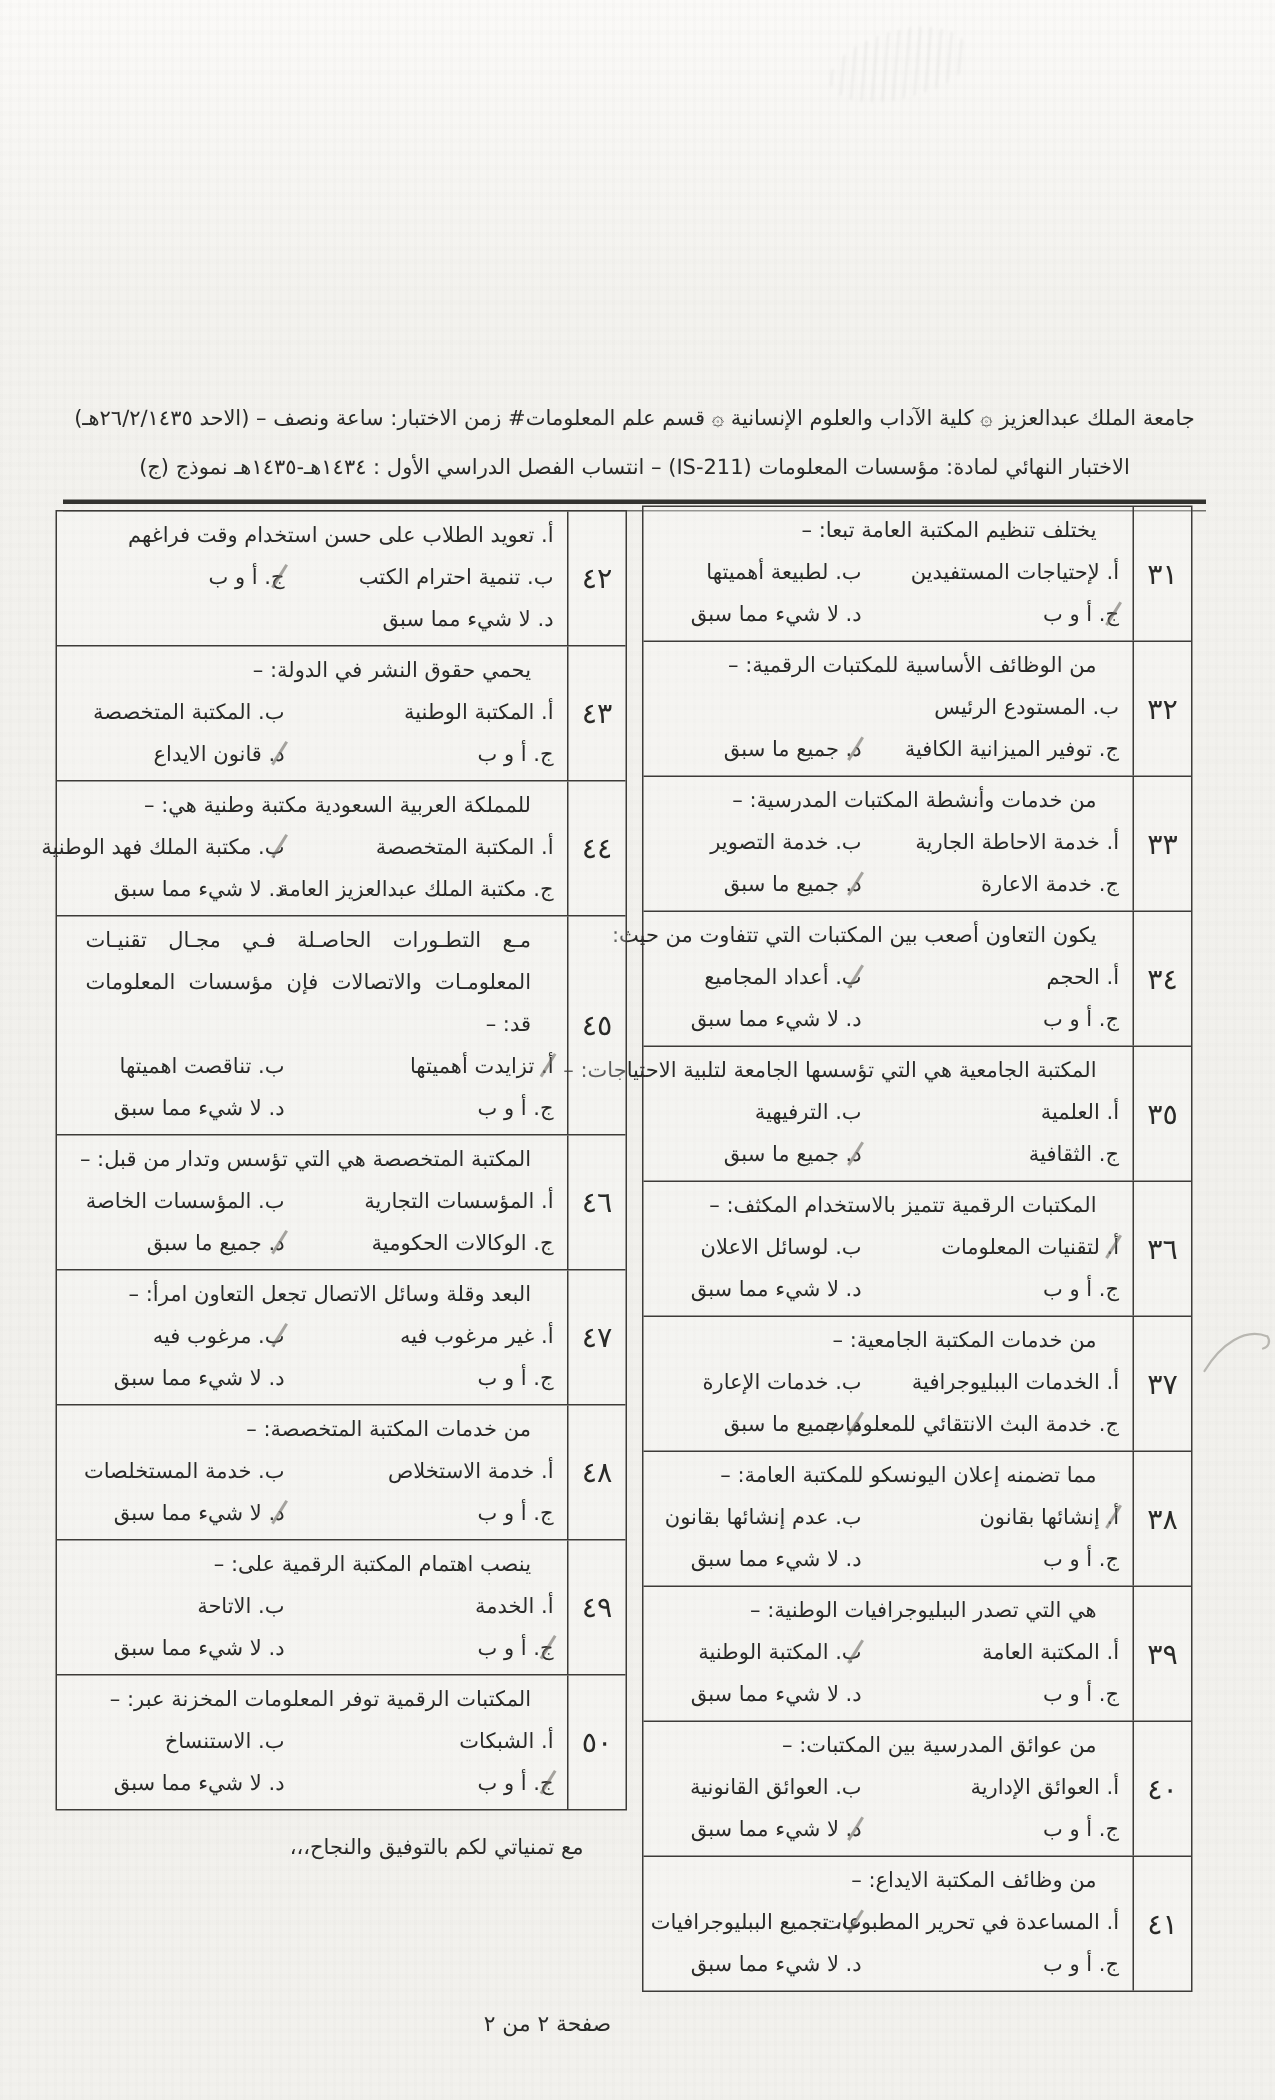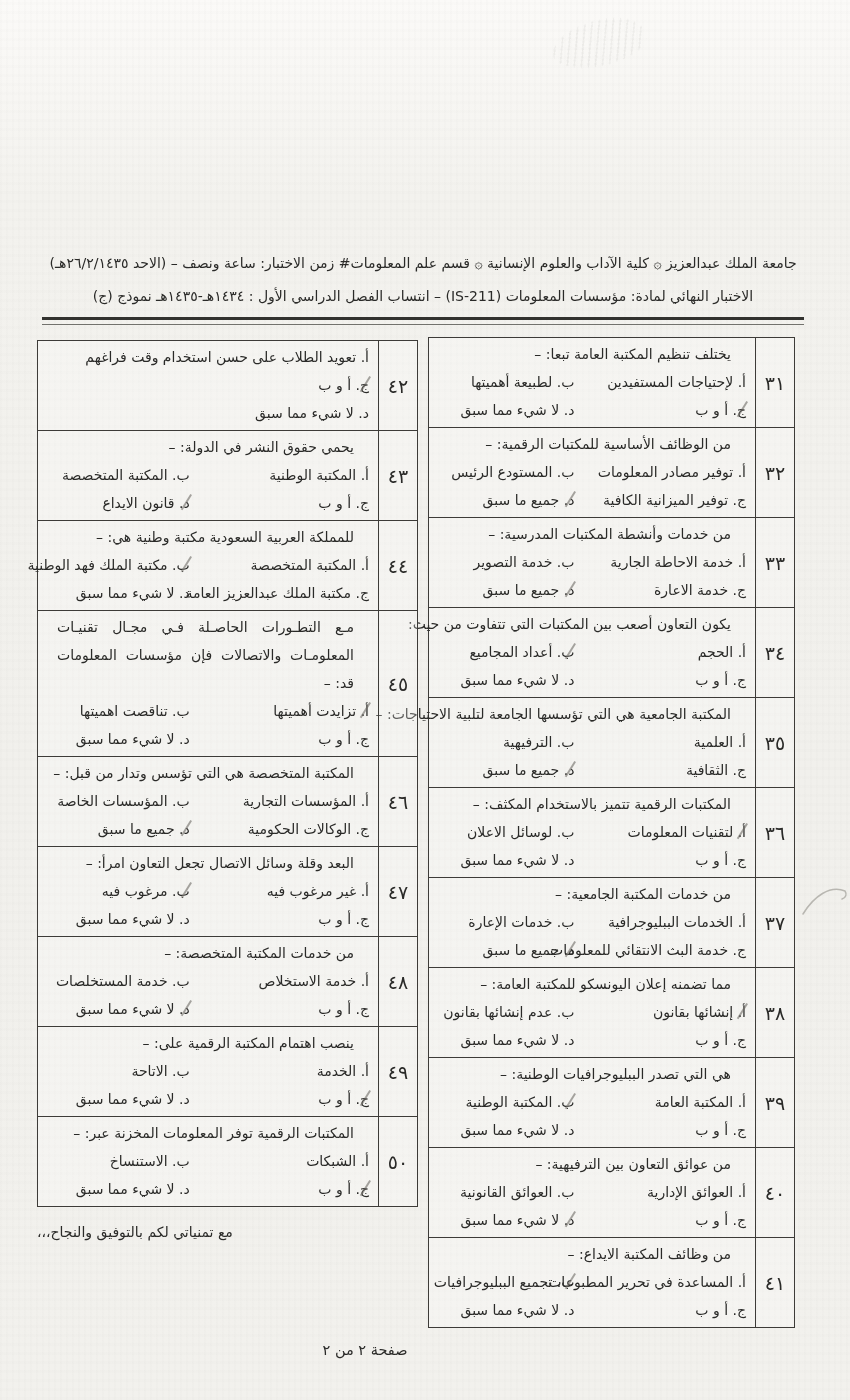--- a/index.html
+++ b/index.html
@@ -14,21 +14,21 @@
   }
   
   .page::before{
     content:""; position:absolute; inset:0; pointer-events:none;
     background:
       repeating-linear-gradient(90deg, rgba(90,90,85,.015) 0 2px, transparent 2px 6px),
       repeating-linear-gradient(0deg, rgba(90,90,85,.012) 0 3px, transparent 3px 9px);
   }
 
   .header { position:absolute; top:252px; left:42px; right:46px; text-align:center; }
-  .hline { font-size:14px; line-height:22px; letter-spacing:0; color:var(--ink,#2a2a28); white-space:nowrap; }
+  .hline { font-size:14px; line-height:22px; letter-spacing:0; color:var(--ink,#2a2a28); white-space:nowrap;margin-top:16px; }
   .hline.h2 { margin-top:11px; }
   .hrule { margin-top:10px; height:8px;
     border-top:3px solid rgba(25,25,22,.88);
     border-bottom:1.6px solid rgba(70,70,66,.75); }
 
   .qtable { position:absolute; border:1.4px solid var(--table-line,#3d3b38); background:rgba(255,255,255,.25); }
   .table-right { top:337px; left:428px; width:367px; }
   .table-left  { top:340px; left:37px;  width:381px; }
 
   .qrow { display:flex; }
@@ -47,21 +47,21 @@
   .cell { min-width:0; }
 
   
   .marked { position:relative; }
   .marked::after{
     content:""; position:absolute; right:2px; top:2px; width:8px; height:18px;
     border-right:2px solid var(--pen-mark,#6e6b66); transform:rotate(32deg); opacity:.6;
   }
 
   .closing { position:absolute; top:1220px; left:37px; width:352px;
-    text-align:left; font-size:14px; line-height:24px; }
+    text-align:right; font-size:14px; line-height:24px; }
 
   .footer { position:absolute; top:1342px; left:40px; width:650px;
     text-align:center; font-size:14.5px; }
 
   
   .smudge{
     position:absolute; left:552px; top:20px; width:95px; height:46px;
     background:repeating-linear-gradient(105deg, rgba(140,140,135,.11) 0 1.5px, transparent 1.5px 7px);
     border-radius:60% 40% 55% 45% / 60% 50% 50% 40%;
     transform:rotate(-10deg); filter:blur(.6px);
@@ -94,21 +94,20 @@
             <div class="cell marked">ج. أ و ب</div>
             <div class="cell">د. لا شيء مما سبق</div>
           </div>
         </div>
       </div>
       <div class="qrow">
         <div class="qnum">٣٢</div>
         <div class="qbody">
           <div class="qline stem">من الوظائف الأساسية للمكتبات الرقمية: –</div>
           <div class="qline opts">
-            <div class="cell">أ. توفير مصادر المعلومات</div>
             <div class="cell">ب. المستودع الرئيس</div>
           </div>
           <div class="qline opts">
             <div class="cell">ج. توفير الميزانية الكافية</div>
             <div class="cell marked">د. جميع ما سبق</div>
           </div>
         </div>
       </div>
       <div class="qrow">
         <div class="qnum">٣٣</div>
@@ -204,21 +203,21 @@
           </div>
           <div class="qline opts">
             <div class="cell">ج. أ و ب</div>
             <div class="cell">د. لا شيء مما سبق</div>
           </div>
         </div>
       </div>
       <div class="qrow">
         <div class="qnum">٤٠</div>
         <div class="qbody">
-          <div class="qline stem">من عوائق التعاون بين الترفيهية: –</div>
+          <div class="qline stem">من عوائق المدرسية بين المكتبات: –</div>
           <div class="qline opts">
             <div class="cell">أ. العوائق الإدارية</div>
             <div class="cell">ب. العوائق القانونية</div>
           </div>
           <div class="qline opts">
             <div class="cell">ج. أ و ب</div>
             <div class="cell marked">د. لا شيء مما سبق</div>
           </div>
         </div>
       </div>
@@ -238,20 +237,21 @@
       </div>
     </div>
   <div class="qtable table-left" id="table-left">
       <div class="qrow">
         <div class="qnum">٤٢</div>
         <div class="qbody">
           <div class="qline opts single">
             <div class="cell">أ. تعويد الطلاب على حسن استخدام وقت فراغهم</div>
           </div>
           <div class="qline opts">
+            <div class="cell">ب. تنمية احترام الكتب</div>
             <div class="cell marked">ج. أ و ب</div>
           </div>
           <div class="qline opts single">
             <div class="cell">د. لا شيء مما سبق</div>
           </div>
         </div>
       </div>
       <div class="qrow">
         <div class="qnum">٤٣</div>
         <div class="qbody">

